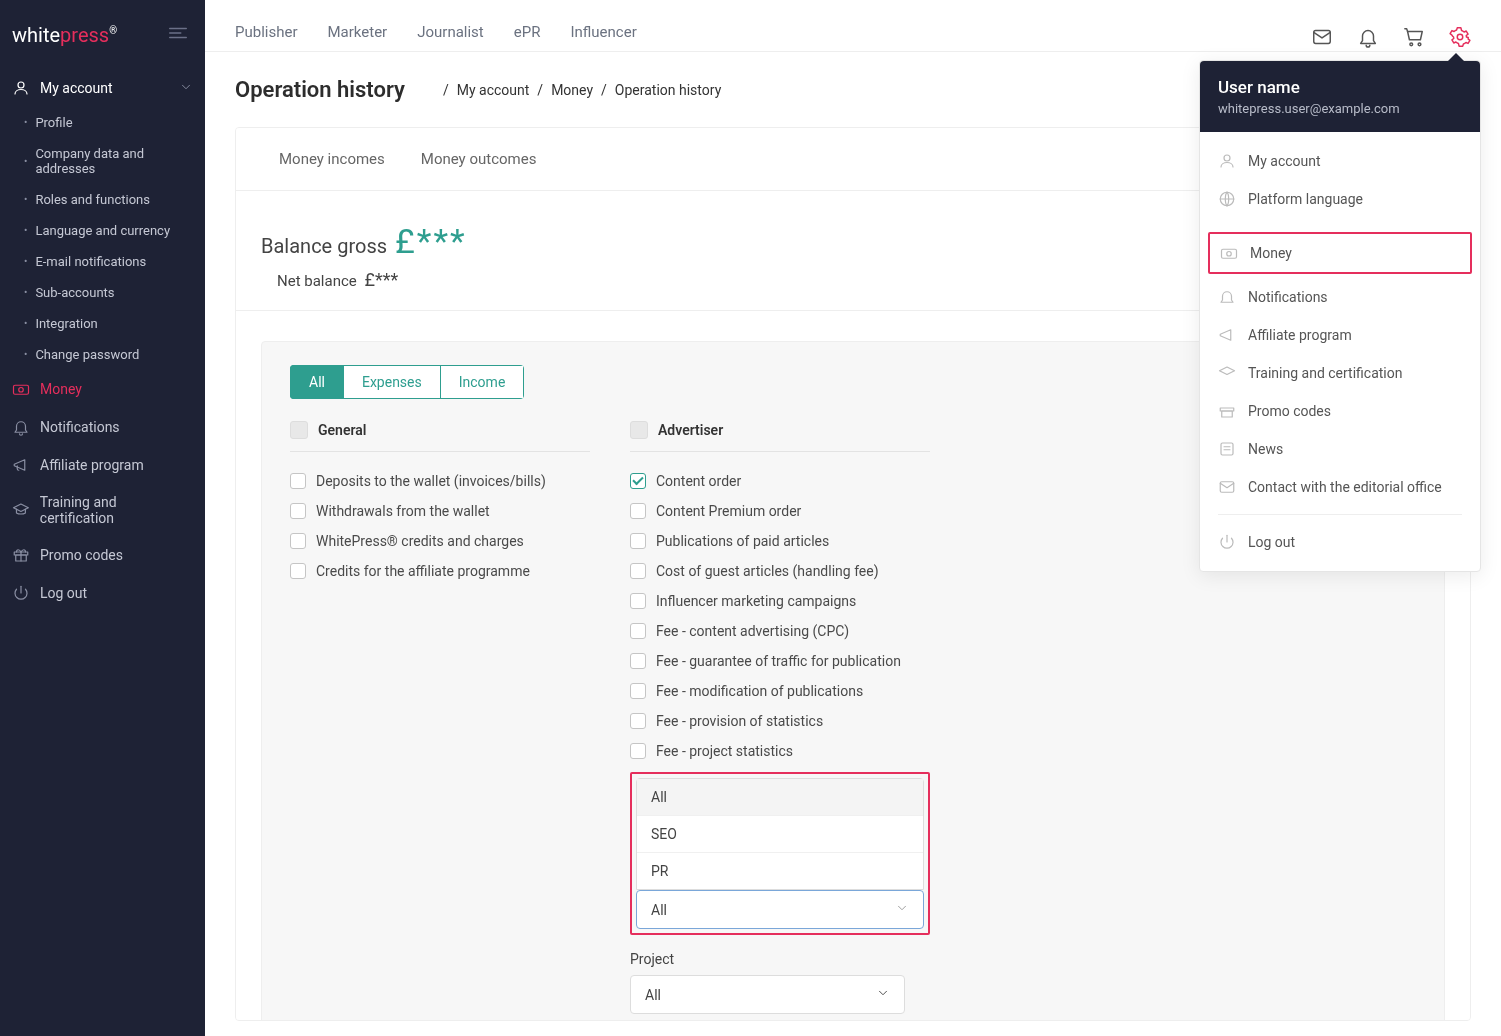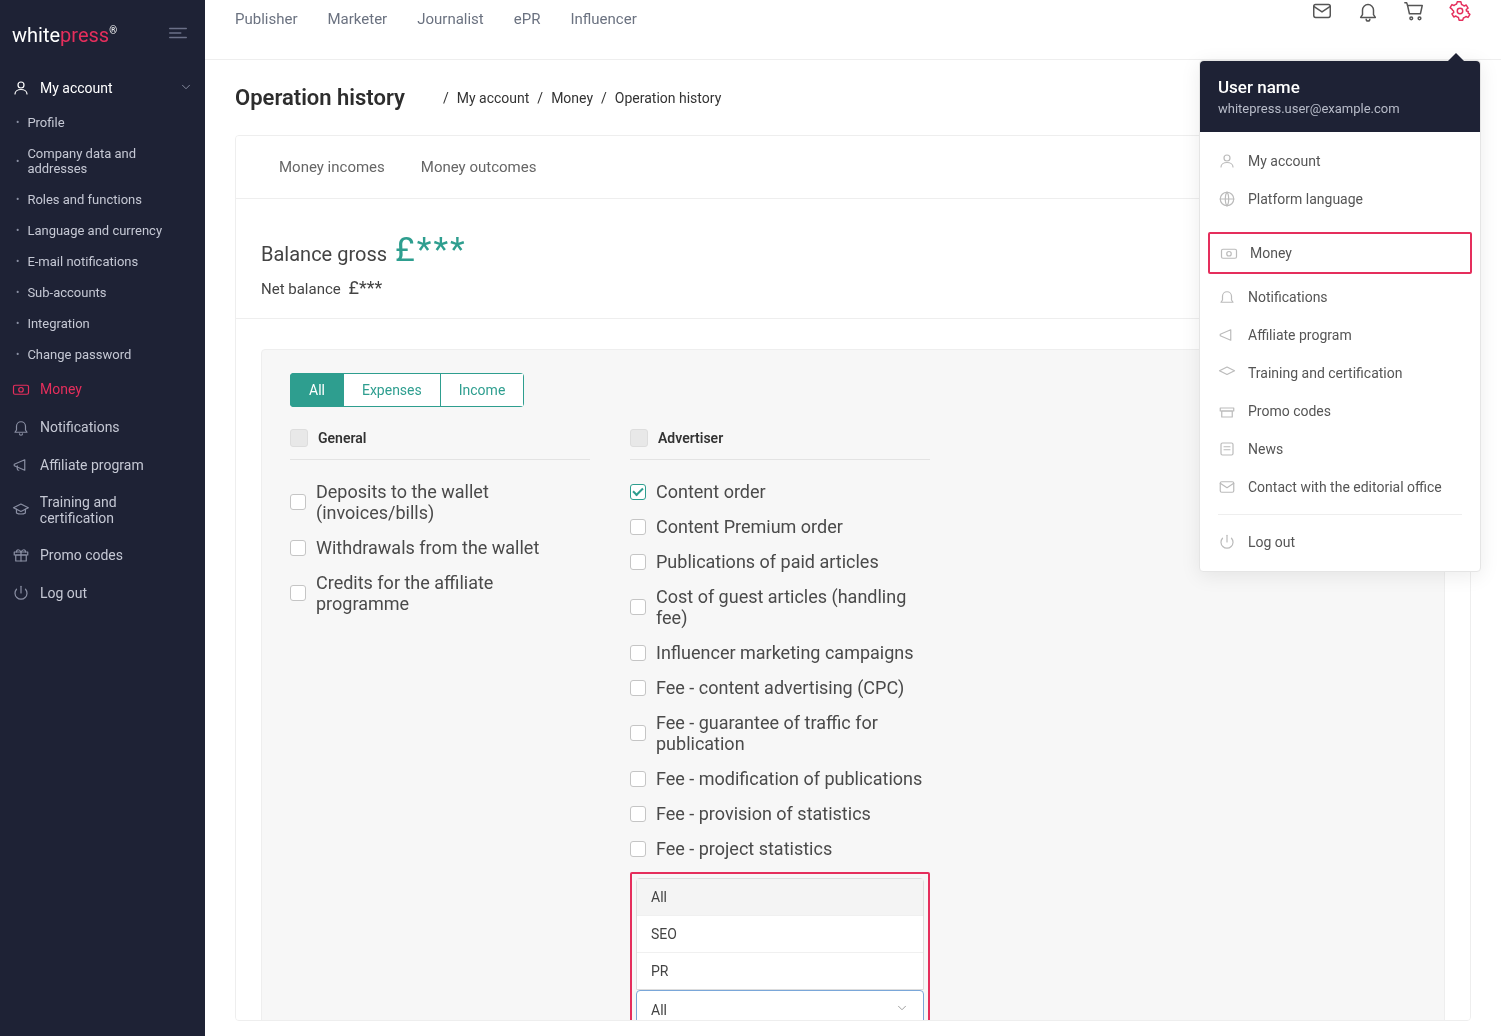--- a/index.html
+++ b/index.html
@@ -19,29 +19,29 @@
 
 .nav-section { }
 .nav-item { display: flex; align-items: center; padding: 10px 12px; cursor: pointer; color: #c5c8d4; font-size: 14px; }
 .nav-item .icon { width: 18px; height: 18px; margin-right: 10px; display: inline-flex; align-items: center; justify-content: center; color: #8a8fa3; }
 .nav-item.active { color: #e52e5c; }
 .nav-item.active .icon { color: #e52e5c; }
 .nav-item .chev { margin-left: auto; color: #8a8fa3; }
 .nav-item.my-account { color: #fff; }
 .nav-item.my-account .icon { color: #fff; }
 
-.sub-nav { padding-left: 8px; }
+.sub-nav { padding-left: 16px; }
 .sub-item { display: flex; align-items: center; padding: 8px 12px 8px 8px; font-size: 13px; color: #c5c8d4; cursor: pointer; }
 .sub-item::before { content: "•"; margin-right: 8px; color: #8a8fa3; font-size: 10px; }
 
 
 .main { flex: 1; display: flex; flex-direction: column; background: #fff; position: relative; }
 
 
-.topbar { display: flex; align-items: flex-start; height: 60px; border-bottom: 1px solid #eee; padding: 0 30px; }
+.topbar { display: flex; align-items: flex-end; height: 52px; border-bottom: 1px solid #eee; padding: 0 30px; }
 .topnav { display: flex; gap: 30px; }
 .topnav-item { color: #6b7280; font-size: 15px; cursor: pointer; padding: 10px 0; }
 .topbar-icons { margin-left: auto; display: flex; gap: 24px; align-items: center; }
 .topbar-icon { color: #555; cursor: pointer; }
 .topbar-icon svg { width: 22px; height: 22px; }
 .topbar-icon.settings { color: #e52e5c; }
 
 
 .page-header { display: flex; align-items: center; padding: 25px 30px 10px 30px; }
 .page-title { font-size: 22px; font-weight: 600; color: #2d2d2d; }
@@ -53,41 +53,41 @@
 
 .subtabs { display: flex; border-bottom: 1px solid #eee; padding: 0 25px; }
 .subtab { padding: 22px 18px; color: #666; cursor: pointer; font-size: 15px; }
 .subtab.active { color: #111; border-bottom: 3px solid #e52e5c; margin-bottom: -1px; }
 
 
 .balance-section { padding: 30px 25px 20px 25px; border-bottom: 1px solid #eee; margin-bottom: 30px; }
 .balance-row { display: flex; align-items: baseline; gap: 8px; }
 .balance-label { font-size: 20px; color: #444; }
 .balance-value { font-size: 34px; color: #2e9e8f; font-weight: 400; letter-spacing: 2px; }
-.net-row { margin-top: 8px; font-size: 15px; color: #444; }
+.net-row { margin-top: 8px; font-size: 15px; color: #444; margin-left: 16px; }
 .net-row .net-value { font-size: 18px; color: #444; margin-left: 4px; }
 
 
 .filter-panel { margin: 0 25px; background: #f7f7f7; border: 1px solid #eee; border-radius: 4px; padding: 20px 28px; position: relative; }
 .filter-toprow { display: flex; align-items: center; margin-bottom: 20px; }
 .pill-group { display: inline-flex; border-radius: 4px; overflow: hidden; }
 .pill { padding: 8px 18px; border: 1px solid #2e9e8f; background: #fff; color: #2e9e8f; cursor: pointer; font-size: 14px; }
 .pill.active { background: #2e9e8f; color: #fff; }
 .pill + .pill { border-left: none; }
 .time-select { margin-left: auto; background: #fff; border: 1px solid #ddd; border-radius: 4px; padding: 9px 14px; display: inline-flex; align-items: center; gap: 8px; color: #b0b0b0; cursor: pointer; font-size: 14px; }
 .time-select svg { width: 16px; height: 16px; color: #b0b0b0; }
 
 .filter-columns { display: flex; gap: 40px; }
 .filter-col { width: 300px; }
 .filter-col-head { display: flex; align-items: center; gap: 10px; font-weight: 600; color: #333; padding-bottom: 12px; border-bottom: 1px solid #e3e3e3; margin-bottom: 14px; }
 .check { width: 16px; height: 16px; border: 1px solid #c5c5c5; border-radius: 3px; display: inline-flex; align-items: center; justify-content: center; flex-shrink: 0; background: #fff; }
 .check.big { width: 18px; height: 18px; background: #e8e8e8; border-color: #ddd; }
 .check.checked { border-color: #2e9e8f; }
 .check.checked::after { content: ""; width: 8px; height: 4px; border-left: 2px solid #2e9e8f; border-bottom: 2px solid #2e9e8f; transform: rotate(-45deg) translate(1px,-1px); }
-.check-item { display: flex; align-items: center; gap: 10px; padding: 7px 0; color: #4a4a4a; font-size: 18px; cursor: pointer; }
+.check-item { display: flex; align-items: center; gap: 10px; padding: 7px 0; color: #4a4a4a; font-size: 14px; cursor: pointer; }
 
 
 .dropdown-block { position: relative; margin-top: 6px; border: 2px solid #e52e5c; border-radius: 2px; padding: 0; }
 .dd-list { background: #fff; border: 1px solid #ddd; border-radius: 4px 4px 0 0; margin: 4px 4px 0 4px; }
 .dd-option { padding: 10px 14px; cursor: pointer; color: #444; font-size: 14px; border-bottom: 1px solid #f0f0f0; }
 .dd-option:last-child { border-bottom: none; }
 .dd-option.highlight { background: #f4f4f4; }
 .dd-select { margin: 0 4px 4px 4px; border: 1px solid #7aa7d9; border-radius: 4px; padding: 10px 14px; display: flex; align-items: center; justify-content: space-between; background: #fff; cursor: pointer; color: #444; }
 .dd-select .chev-down { color: #999; }
 
@@ -306,20 +306,24 @@
             <div class="check-item">
                 <span class="check"></span>
                 <span>Deposits to the wallet (invoices/bills)</span>
               </div>
             <div class="check-item">
                 <span class="check"></span>
                 <span>Withdrawals from the wallet</span>
               </div>
             <div class="check-item">
                 <span class="check"></span>
+                <span>WhitePress® credits and charges</span>
+              </div>
+            <div class="check-item">
+                <span class="check"></span>
                 <span>Credits for the affiliate programme</span>
               </div>
           </div>
 
           <div class="filter-col">
             <div class="filter-col-head">
               <span class="check big"></span>
               <span>Advertiser</span>
             </div>
             <div class="check-item">

